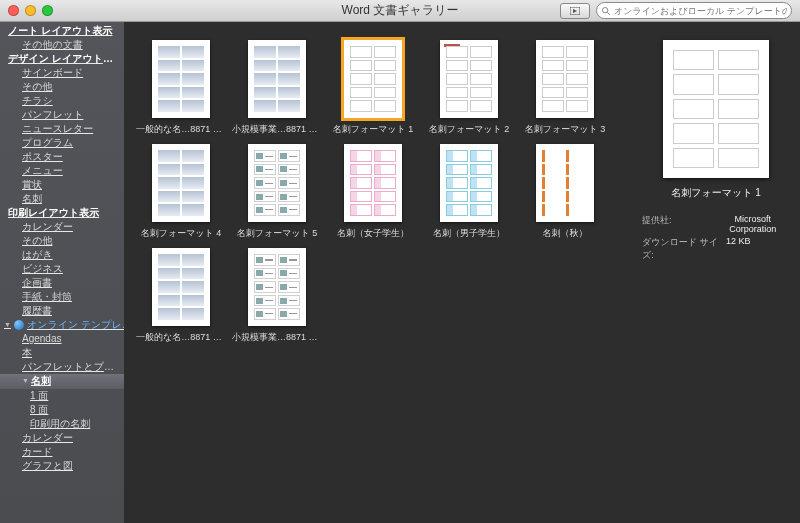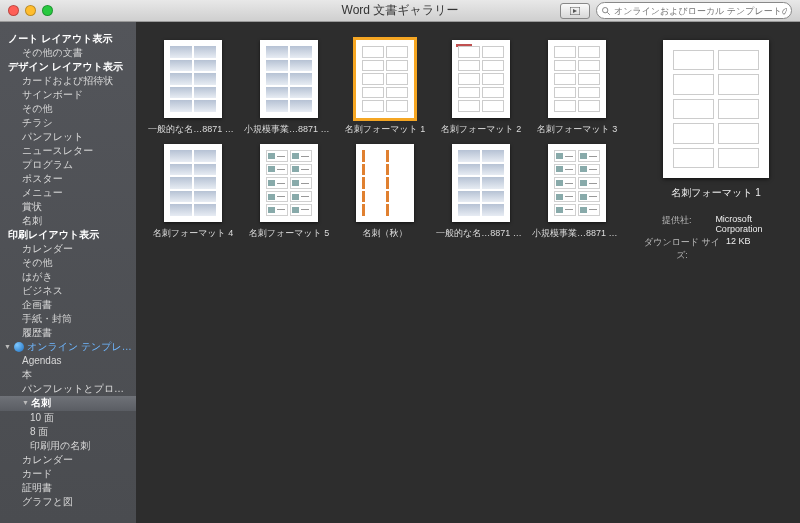--- a/index.html
+++ b/index.html
@@ -9,21 +9,21 @@
   .traffic { display: flex; gap: 6px; margin-left: 8px; }
   .tl { width: 11px; height: 11px; border-radius: 50%; border: 0.5px solid rgba(0,0,0,.25); }
   .title { position: absolute; left: 0; right: 0; text-align: center; font-size: 12px; color: #333; pointer-events: none; }
   .toolbar-right { margin-left: auto; display: flex; align-items: center; gap: 6px; margin-right: 8px; }
   .slideshow-btn { width: 30px; height: 16px; border: 1px solid #888; border-radius: 3px; background: linear-gradient(#fafafa,#d8d8d8); display: flex; align-items: center; justify-content: center; }
   .slideshow-btn svg { width: 10px; height: 8px; }
   .search { width: 196px; height: 17px; border: 1px solid #888; border-radius: 9px; background: #fff; display: flex; align-items: center; padding: 0 4px; gap: 3px; }
   .search svg { width: 10px; height: 10px; flex: none; }
   .search input { border: none; outline: none; font-size: 9px; width: 100%; color: #888; background: transparent; }
   .body { flex: 1; display: flex; min-height: 0; }
-  .sidebar { width: 136px; background: linear-gradient(#53555a,#4a4c50); color: #e8e8e8; overflow: hidden; font-size: 10px; line-height: 14px; padding-top: 10px; }
+  .sidebar { width: 124px; background: linear-gradient(#53555a,#4a4c50); color: #e8e8e8; overflow: hidden; font-size: 10px; line-height: 14px; padding-top: 2px; text-decoration: underline; }
   .sb-item { padding: 0 4px 0 14px; white-space: nowrap; overflow: hidden; text-overflow: ellipsis; cursor: default; }
   .sb-item.ind1 { padding-left: 22px; color: #d8d8d8; }
   .sb-head { font-weight: bold; color: #fff; padding-left: 8px; }
   .sb-tri { padding-left: 4px; }
   .sb-tri::before { content: "▼"; font-size: 7px; margin-right: 2px; color: #bbb; display: inline-block; transform: translateY(-1px); }
   .sb-item.online { color: #6fb7ff; display: flex; align-items: center; gap: 3px; padding-left: 4px; }
   .sb-item.online::before { content: "▼"; font-size: 7px; color: #bbb; }
   .globe { width: 10px; height: 10px; border-radius: 50%; background: radial-gradient(circle at 30% 30%, #7ec8ff, #1e6fc0); flex: none; }
   .sb-item.selected { background: linear-gradient(#6f7278,#5a5d63); color: #fff; font-weight: bold; }
   .main { flex: 1; background: #2d2d2d; display: flex; min-width: 0; }
@@ -43,22 +43,22 @@
   .g10.girl > div { background: linear-gradient(90deg,#f7d5e8 30%,#fff 30%); border: 0.5px solid #eac; }
   .g10.boy > div { background: linear-gradient(90deg,#bfe3f5 30%,#fff 30%); border: 0.5px solid #8cd; }
   .g10.autumn > div { background: #fff; border-left: 3px solid #e08030; }
   .hdrbar { position: absolute; top: 4px; left: 4px; width: 16px; height: 3px; background: #c05050; }
   .preview { width: 164px; padding: 18px 10px 0 6px; color: #d8d8d8; font-size: 9px; display: flex; flex-direction: column; align-items: center; }
   .pv-thumb { width: 106px; height: 138px; background: #fff; box-shadow: 0 1px 4px rgba(0,0,0,.7); position: relative; }
   .pv-thumb .g10 { inset: 10px; gap: 4px; }
   .pv-lbl { margin-top: 8px; font-size: 10px; color: #eee; }
   .meta { margin-top: 14px; width: 100%; font-size: 9px; color: #ccc; }
   .meta-row { display: flex; justify-content: flex-start; gap: 4px; margin-bottom: 2px; }
-  .meta-k { color: #bbb; text-align: center; width: 80px; }
-  .meta-v { color: #eee; }
+  .meta-k { color: #bbb; text-align: left; width: 80px; }
+  .meta-v { color: #eee; text-align: center; }
 </style>
 </head>
 <body>
 
 <div class="window">
   <div class="titlebar">
     <div class="traffic">
       <div class="tl" style="background:#ff5f57"></div>
       <div class="tl" style="background:#ffbd2e"></div>
       <div class="tl" style="background:#28c940"></div>
@@ -78,21 +78,20 @@
           </svg>
         <input placeholder="オンラインおよびローカル テンプレートの検索" style="">
       </div>
     </div>
   </div>
   <div class="body">
     <div class="sidebar" id="sidebar">
         <div class="sb-item sb-head">ノート レイアウト表示</div>
         <div class="sb-item ind1">その他の文書</div>
         <div class="sb-item sb-head">デザイン レイアウト表示</div>
-        <div class="sb-item ind1">カードおよび招待状</div>
         <div class="sb-item ind1">サインボード</div>
         <div class="sb-item ind1">その他</div>
         <div class="sb-item ind1">チラシ</div>
         <div class="sb-item ind1">パンフレット</div>
         <div class="sb-item ind1">ニュースレター</div>
         <div class="sb-item ind1">プログラム</div>
         <div class="sb-item ind1">ポスター</div>
         <div class="sb-item ind1">メニュー</div>
         <div class="sb-item ind1">賞状</div>
         <div class="sb-item ind1">名刺</div>
@@ -105,26 +104,25 @@
         <div class="sb-item ind1">手紙・封筒</div>
         <div class="sb-item ind1">履歴書</div>
         <div class="sb-item online">
           <span class="globe"></span>
           <span>オンライン テンプレ…</span>
         </div>
         <div class="sb-item ind1">Agendas</div>
         <div class="sb-item ind1">本</div>
         <div class="sb-item ind1">パンフレットとプログラム</div>
         <div class="sb-item ind1 selected sb-tri">名刺</div>
-        <div class="sb-item ind1" style="padding-left: 30px;">10 面</div>
+        <div class="sb-item ind1" style="padding-left: 30px;">1 面</div>
         <div class="sb-item ind1" style="padding-left: 30px;">8 面</div>
         <div class="sb-item ind1" style="padding-left: 30px;">印刷用の名刺</div>
         <div class="sb-item ind1">カレンダー</div>
         <div class="sb-item ind1">カード</div>
-        <div class="sb-item ind1">証明書</div>
         <div class="sb-item ind1">グラフと図</div>
       </div>
     <div class="main">
       <div class="grid" id="grid">
           <div class="tpl">
             <div class="thumb">
               <div class="g10 shade">
                 <div></div>
                 <div></div>
                 <div></div>
@@ -234,20 +232,54 @@
                 <div></div>
                 <div></div>
                 <div></div>
                 <div></div>
                 <div></div>
                 <div></div>
                 <div></div>
               </div>
             </div>
             <div class="lbl">名刺フォーマット 5</div>
+          </div>
+          <div class="tpl">
+            <div class="thumb">
+              <div class="g10 girl">
+                <div></div>
+                <div></div>
+                <div></div>
+                <div></div>
+                <div></div>
+                <div></div>
+                <div></div>
+                <div></div>
+                <div></div>
+                <div></div>
+              </div>
+            </div>
+            <div class="lbl">名刺（女子学生）</div>
+          </div>
+          <div class="tpl">
+            <div class="thumb">
+              <div class="g10 boy">
+                <div></div>
+                <div></div>
+                <div></div>
+                <div></div>
+                <div></div>
+                <div></div>
+                <div></div>
+                <div></div>
+                <div></div>
+                <div></div>
+              </div>
+            </div>
+            <div class="lbl">名刺（男子学生）</div>
           </div>
           <div class="tpl">
             <div class="thumb">
               <div class="g10 autumn">
                 <div></div>
                 <div></div>
                 <div></div>
                 <div></div>
                 <div></div>
                 <div></div>

